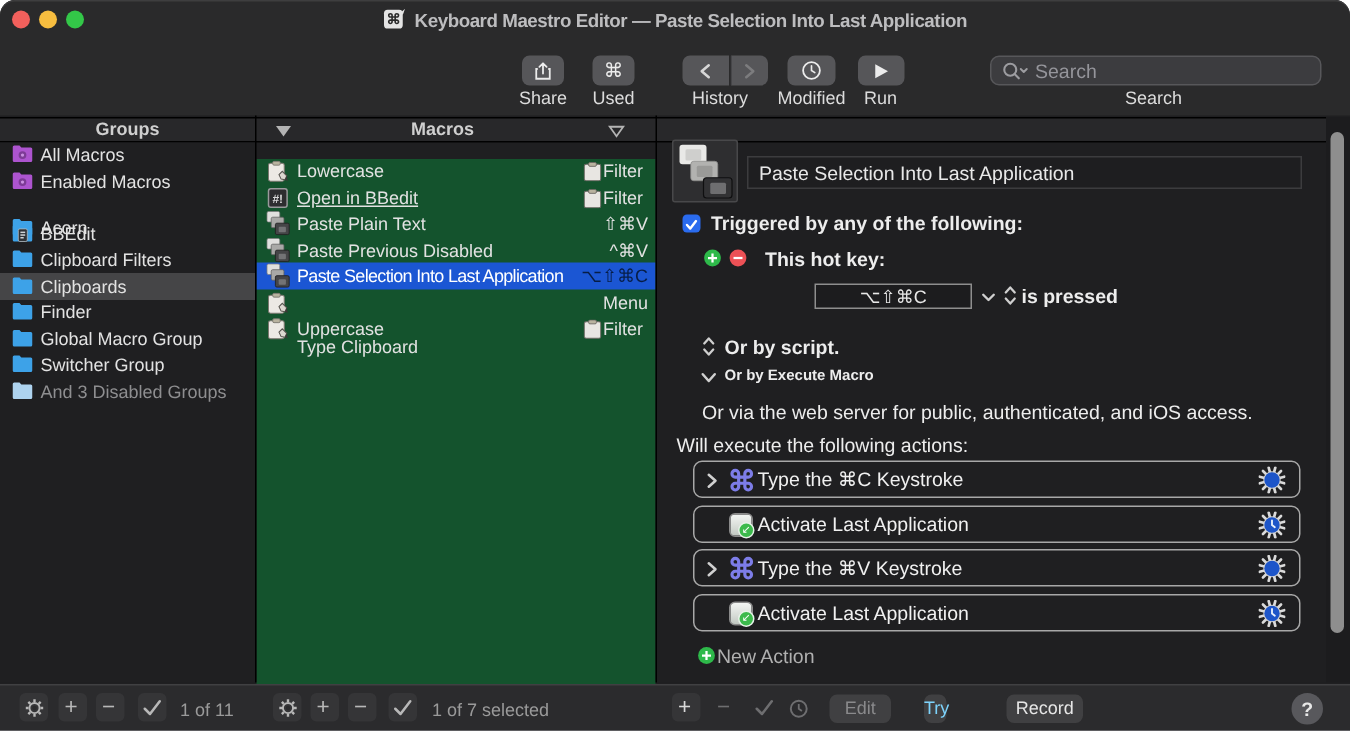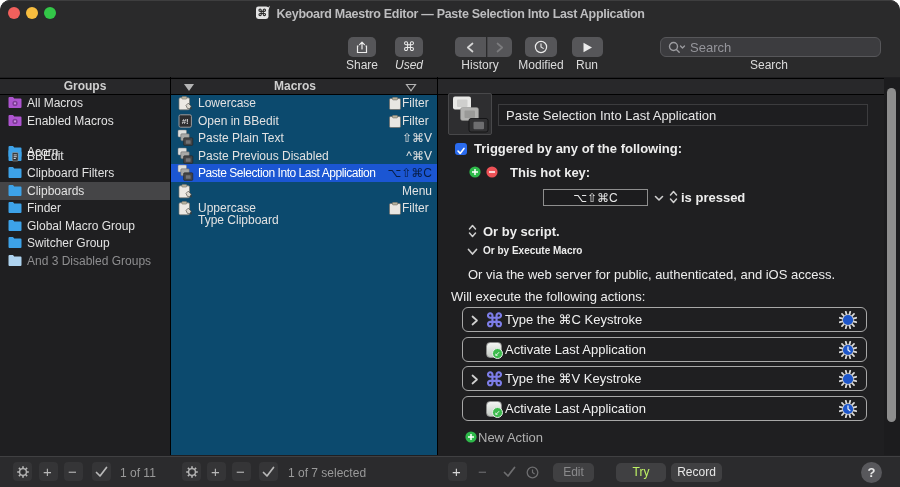--- a/index.html
+++ b/index.html
@@ -12,21 +12,21 @@
 .tl { position:absolute; top:7px; width:12px; height:12px; border-radius:50%; }
 #title { position:absolute; top:5px; left:0; width:900px; text-align:center; font-size:12.5px; font-weight:bold; color:#bdbdbf; letter-spacing:-0.3px; }
 .tbtn { position:absolute; top:37px; height:20px; background:#565659; border-radius:5px; }
 .tlabel { position:absolute; top:58px; font-size:12px; color:#dcdcdc; text-align:center; }
 
 
 #headers { position:absolute; left:0; top:78px; width:884px; height:17px; background:#28282a; border-top:1px solid #000; border-bottom:1px solid #010101; color:#cfcfcf; font-size:12px; font-weight:bold; }
 
 
 #left { position:absolute; left:0; top:95px; width:170px; height:360px; background:#1f1f21; }
-#mid { position:absolute; left:171px; top:95px; width:266px; height:360px; background:#0c4a6e; }
+#mid { position:absolute; left:171px; top:106px; width:266px; height:360px; background:#14532d; }
 #right { position:absolute; left:438px; top:96px; width:446px; height:359px; background:#1f1f21; }
 .vsep { position:absolute; top:77px; width:1px; height:378px; background:#000; }
 .row { position:absolute; left:0; width:100%; height:18px; line-height:18px; font-size:12px; color:#e2e2e2; white-space:nowrap; }
 .ric { position:absolute; top:2px; }
 
 
 .actrow { position:absolute; left:24px; width:405px; height:25px; border:1px solid #a8a8a8; border-radius:6px; }
 .disc { position:absolute; left:8px; top:7px; }
 .cmdic { position:absolute; left:22px; top:1px; font-size:19px; font-weight:bold; color:#7d7de8; }
 .appic { position:absolute; left:23px; top:4px; width:16px; height:16px; background:linear-gradient(180deg,#f3f5f3 0%,#d9ded9 55%,#c2c8c2 100%); border-radius:4px; border:0.5px solid #8a8a8a; }
@@ -84,21 +84,21 @@
   <div class="tbtn" style="left:660px; top:37px; width:221px; height:20px; background:#3c3c3f; border:1px solid #57575a; border-radius:6px;">
     <svg style="position:absolute;left:7px;top:3px;" width="18" height="13" viewBox="0 0 18 13">
         <circle cx="5.5" cy="5.5" r="4" fill="none" stroke="#9c9ca0" stroke-width="1.4"></circle>
         <path d="M8.4 8.4 L11.2 11.2" stroke="#9c9ca0" stroke-width="1.4" stroke-linecap="round"></path>
         <path d="M12.5 5 L14.5 7 L16.5 5" fill="none" stroke="#9c9ca0" stroke-width="1.3" stroke-linecap="round" stroke-linejoin="round"></path>
       </svg>
     <span style="position:absolute;left:29px;top:2px;font-size:13px;color:#95959b;">Search</span>
   </div>
   <div class="tlabel" style="left:362px; width:0;">&nbsp;</div>
   <div class="tlabel" style="left:332px; width:60px;">Share</div>
-  <div class="tlabel" style="left:379px; width:60px;font-style:italic;">Used</div>
+  <div class="tlabel" style="left:379px; width:60px;">Used</div>
   <div class="tlabel" style="left:450px; width:60px;">History</div>
   <div class="tlabel" style="left:509px; width:64px;">Modified</div>
   <div class="tlabel" style="left:557px; width:60px;">Run</div>
   <div class="tlabel" style="left:739px; width:60px;">Search</div>
 
   <div id="headers">
     <div class="abs" style="left:171px; top:0; width:248px; text-align:center;">Macros</div>
     <div class="abs" style="left:0; top:0; width:170px; text-align:center;">Groups</div>
     <svg class="abs" style="left:183px; top:4px;" width="12" height="9" viewBox="0 0 12 9">
         <path d="M1 1 L11 1 L6 8 Z" fill="#b4b4b4"></path>
@@ -192,21 +192,21 @@
           <rect x="0.5" y="1.5" width="11" height="11" rx="1.2" fill="#e8e6e2" stroke="#6b6963" stroke-width="0.7"></rect>
           <rect x="3.4" y="0.3" width="5.2" height="2.6" rx="0.9" fill="#b9b39f" stroke="#6b6963" stroke-width="0.6"></rect>
         </svg>
         <span style="position:absolute;left:231px;">Filter</span>
       </div>
     <div class="row" style="top:17px;">
         <svg class="ric" style="left:7px;" width="15" height="14" viewBox="0 0 15 14">
           <rect x="1" y="0.8" width="12.4" height="12.4" rx="1.5" fill="#2d2d2f" stroke="#9a9a9c" stroke-width="1"></rect>
           <text x="7.2" y="10" font-size="8" font-weight="bold" fill="#d8d8d8" text-anchor="middle" font-family="Liberation Sans">#!</text>
         </svg>
-        <span style="position:absolute;left:27px;">Open in BBedit</span>
+        <span style="position:absolute;left:27px;text-decoration:underline;">Open in BBedit</span>
         <svg class="ric" style="left:218px;top:3px;" width="12" height="13" viewBox="0 0 12 13">
           <rect x="0.5" y="1.5" width="11" height="11" rx="1.2" fill="#e8e6e2" stroke="#6b6963" stroke-width="0.7"></rect>
           <rect x="3.4" y="0.3" width="5.2" height="2.6" rx="0.9" fill="#b9b39f" stroke="#6b6963" stroke-width="0.6"></rect>
         </svg>
         <span style="position:absolute;left:231px;">Filter</span>
       </div>
     <div class="row" style="top:34px;">
         <svg class="ric" style="left:6px;top:0px;" width="17" height="18" viewBox="0 0 17 18">
           <rect x="1" y="1" width="8.5" height="7" rx="1" fill="#e0e0de" stroke="#7e7e7e" stroke-width="0.5"></rect>
           <rect x="3.8" y="4.8" width="8.5" height="7" rx="1" fill="#a9a9a7" stroke="#5e5e5e" stroke-width="0.5"></rect>
@@ -468,17 +468,17 @@
     <div class="bic" style="left:452px; font-size:15px; top:6px; color:#d8d8d8;">+</div>
     <div class="bic" style="left:478px; font-size:15px; top:6px; color:#6e6e70;">−</div>
     <svg class="abs" style="left:503px; top:9px;" width="13" height="12" viewBox="0 0 13 12">
         <path d="M1.5 6.5 L5 10 L11.5 1.5" fill="none" stroke="#6e6e70" stroke-width="1.7" stroke-linecap="round" stroke-linejoin="round"></path>
       </svg>
     <svg class="abs" style="left:526px; top:9px;" width="13" height="13" viewBox="0 0 13 13">
         <circle cx="6.5" cy="6.5" r="5.3" fill="none" stroke="#6e6e70" stroke-width="1.3"></circle>
         <path d="M6.5 3.4 V6.5 L8.6 8" fill="none" stroke="#6e6e70" stroke-width="1.2"></path>
       </svg>
     <div class="bbtn" style="left:553px; width:41px; color:#8a8a8c;">Edit</div>
-    <div class="bbtn" style="left:616px; width:50px; color:#bef264;">Try</div>
+    <div class="bbtn" style="left:616px; width:15px; color:#7dd3fc;text-align:right;">Try</div>
     <div class="bbtn" style="left:671px; width:51px; color:#e6e6e6;">Record</div>
     <div class="abs" style="left:861px; top:5px; width:21px; height:21px; background:#58585c; border-radius:50%; color:#e8e8e8; font-size:13px; font-weight:bold; text-align:center; line-height:21px;">?</div>
   </div>
 </div>
 
 </body></html>

